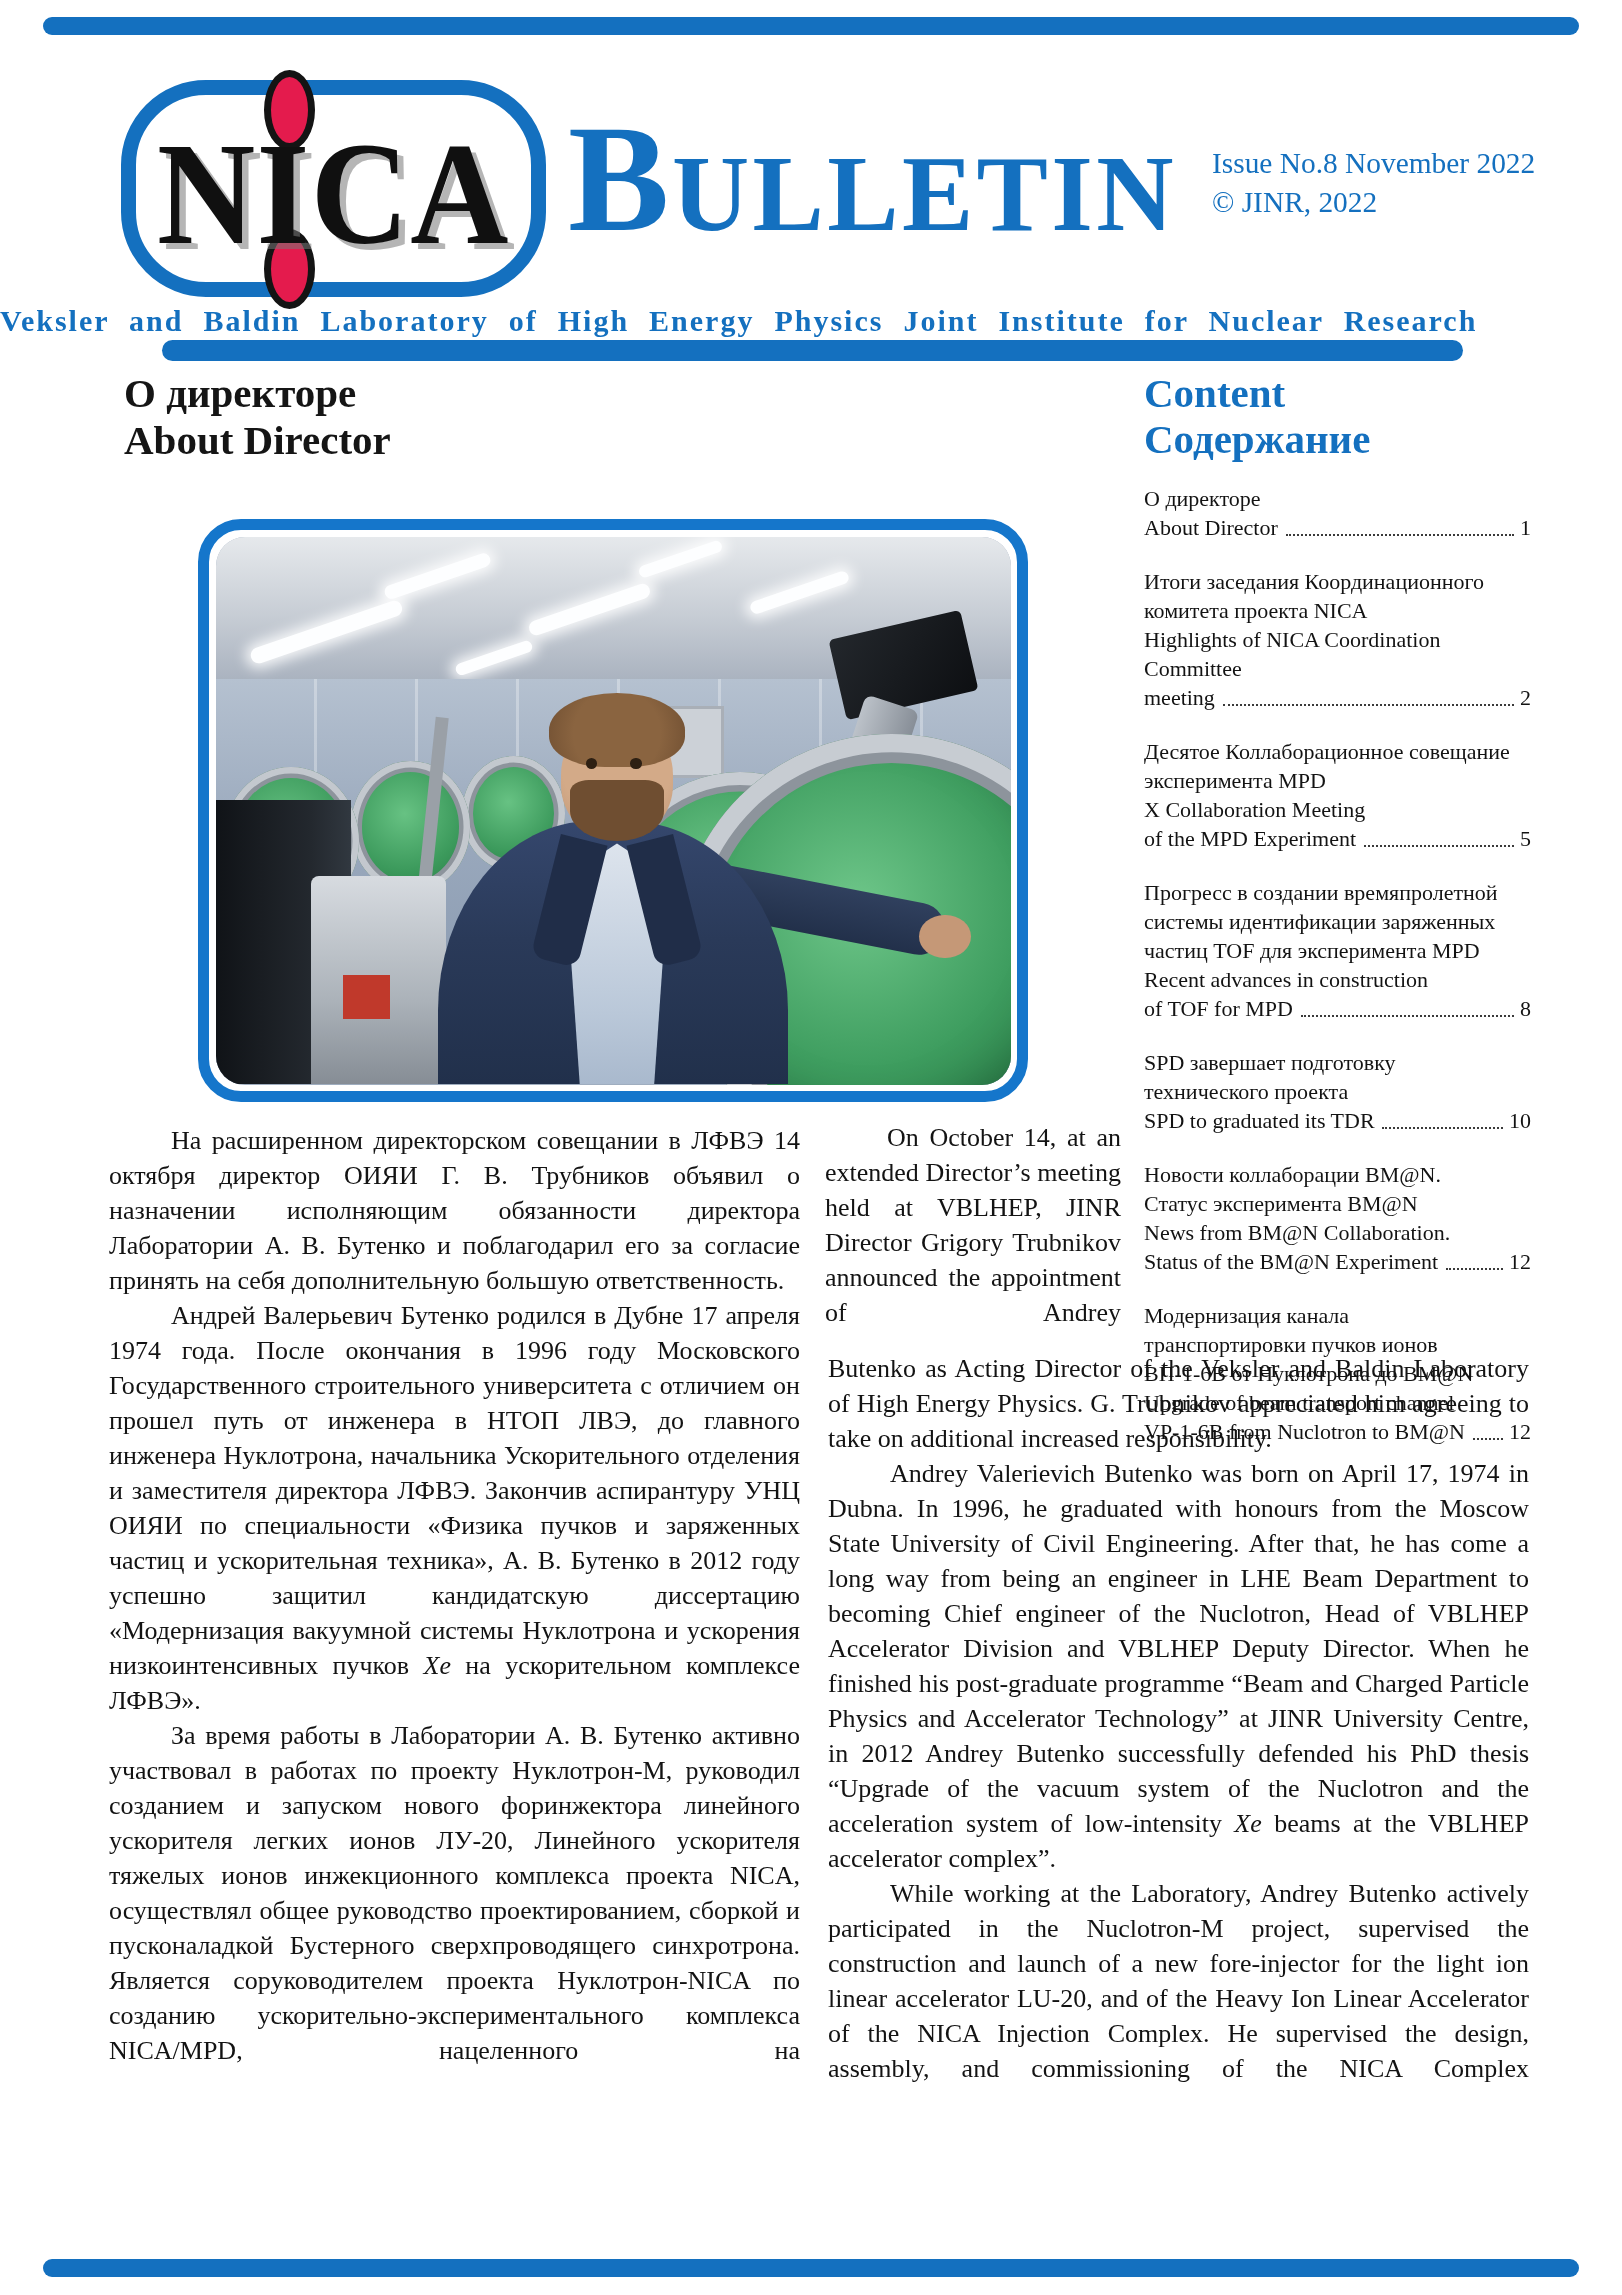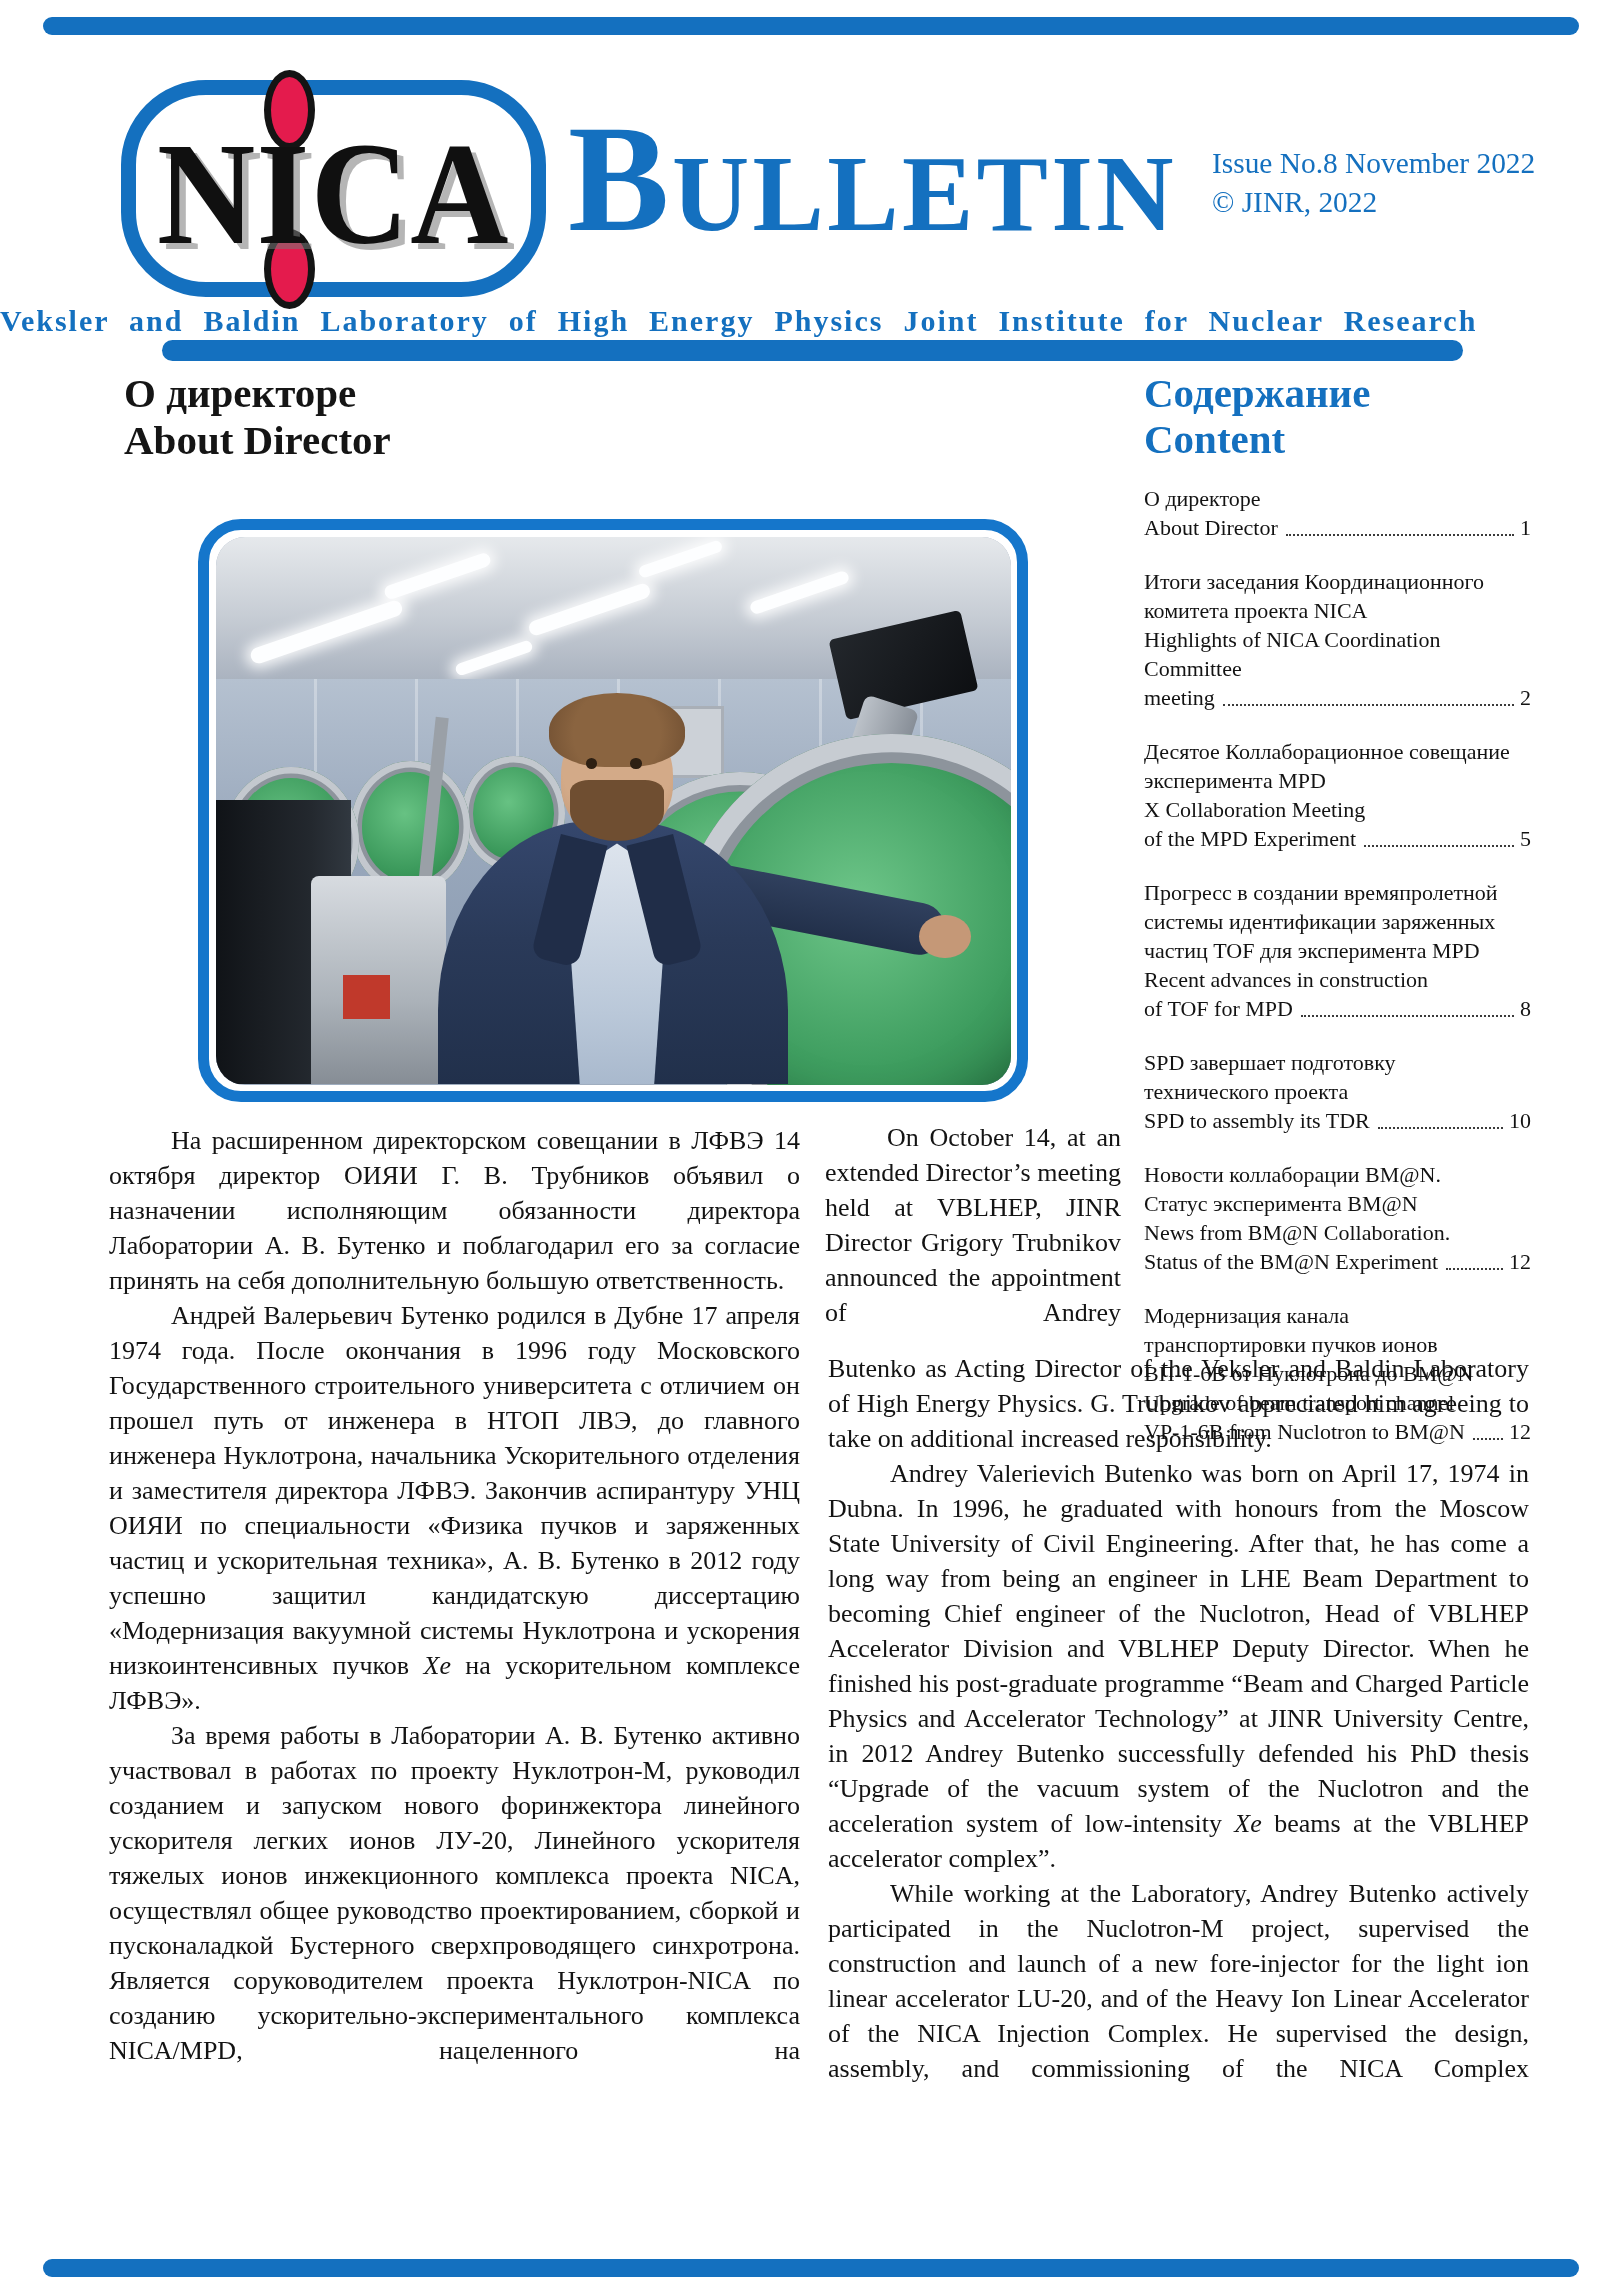--- a/index.html
+++ b/index.html
@@ -150,22 +150,22 @@
 <div id="subtitle">Veksler and Baldin Laboratory of High Energy Physics Joint Institute for Nuclear Research</div>
 <div class="rule" id="subtitle-rule"></div>
 
 <div id="article-heading">
   <div>О директоре</div>
   <div>About Director</div>
 </div>
 
 <div id="toc">
   <div id="toc-heading">
+    <div>Content</div>
     <div>Содержание</div>
-    <div>Content</div>
   </div>
 
   <div class="toc-entry">
     <div class="toc-line">О директоре</div>
     <div class="toc-last">
       <span class="toc-last-text">About Director</span>
       <span class="toc-dots"></span>
       <span class="toc-page">1</span>
     </div>
   </div>
@@ -201,21 +201,21 @@
       <span class="toc-last-text">of TOF for MPD</span>
       <span class="toc-dots"></span>
       <span class="toc-page">8</span>
     </div>
   </div>
 
   <div class="toc-entry">
     <div class="toc-line">SPD завершает подготовку</div>
     <div class="toc-line">технического проекта</div>
     <div class="toc-last">
-      <span class="toc-last-text">SPD to assembly its TDR</span>
+      <span class="toc-last-text">SPD to graduated its TDR</span>
       <span class="toc-dots"></span>
       <span class="toc-page">10</span>
     </div>
   </div>
 
   <div class="toc-entry">
     <div class="toc-line">Новости коллаборации BM@N.</div>
     <div class="toc-line">Статус эксперимента BM@N</div>
     <div class="toc-line">News from  BM@N Collaboration.</div>
     <div class="toc-last">

